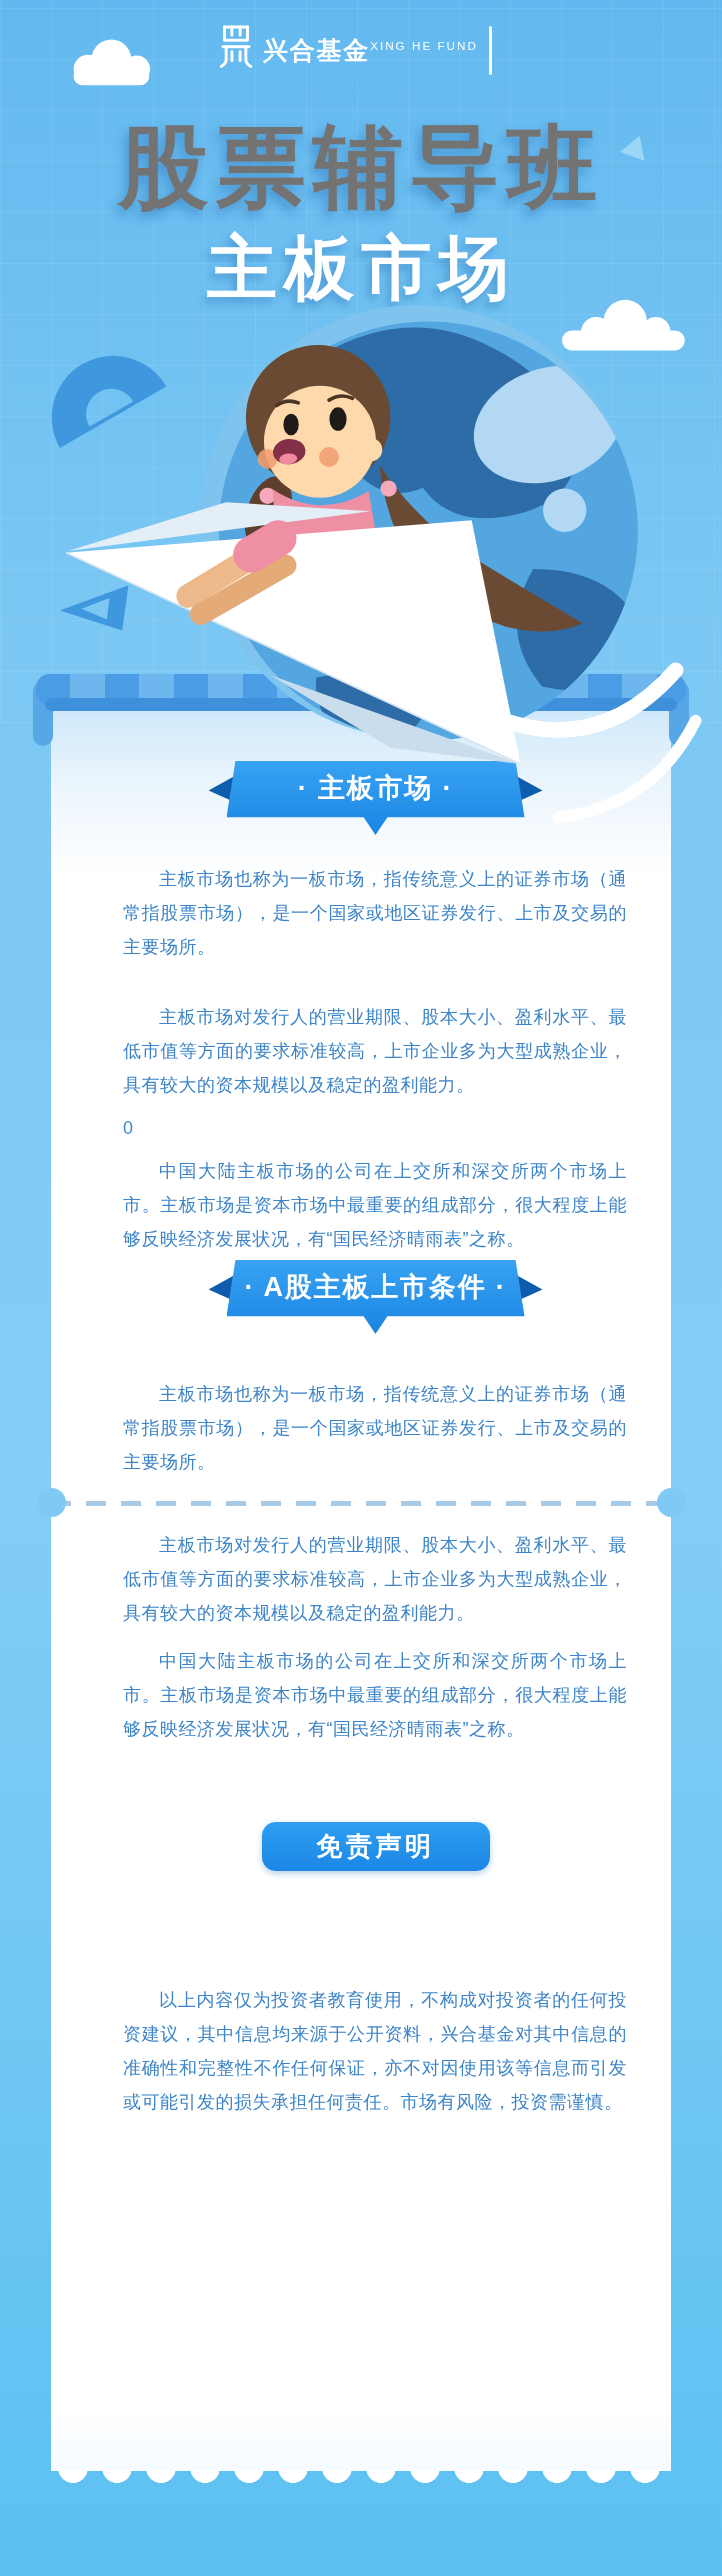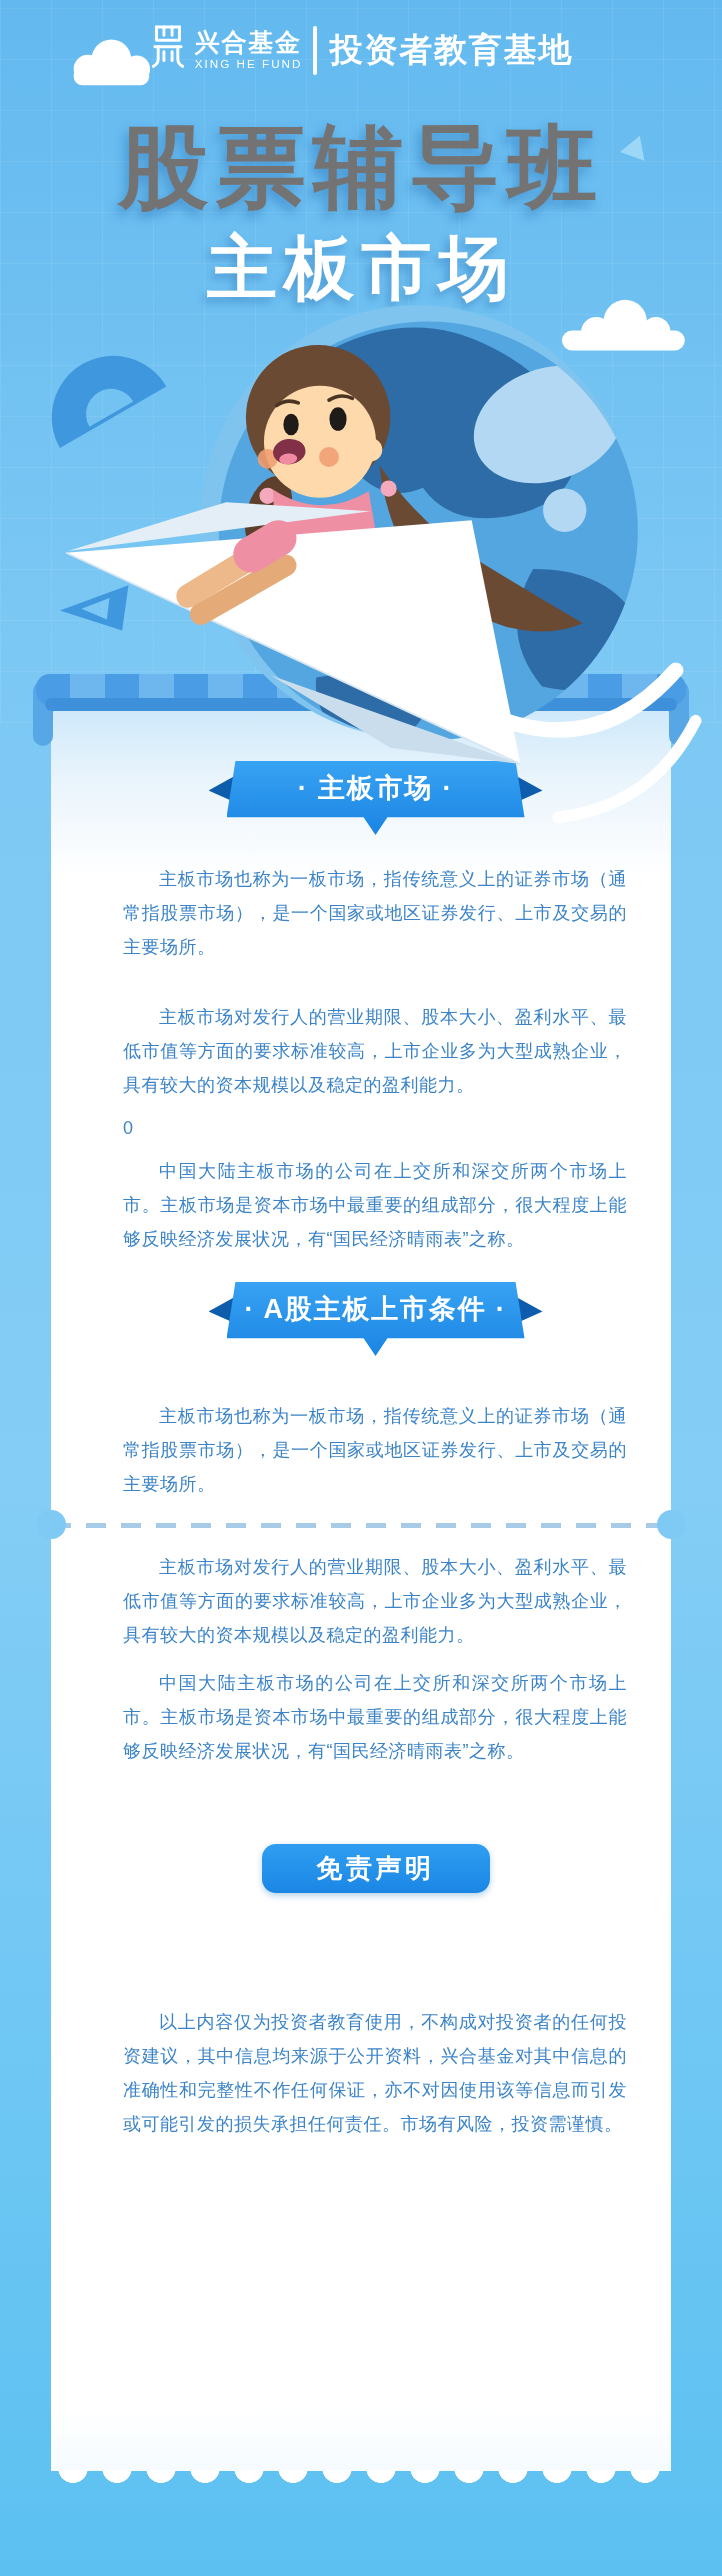--- a/index.html
+++ b/index.html
@@ -12,21 +12,21 @@
     position:absolute;left:0;top:0;width:723px;height:723px;pointer-events:none;
     background:
       repeating-linear-gradient(90deg,rgba(255,255,255,.08) 0 0.9px,rgba(255,255,255,0) 0.9px 51px),
       repeating-linear-gradient(0deg,rgba(255,255,255,.08) 0 0.9px,rgba(255,255,255,0) 0.9px 51px);
   }
   
   .header{
     position:absolute;top:22px;left:0;width:100%;
     display:flex;justify-content:center;align-items:center;color:#fff;
   }
-  .brand-block{margin-left:9px;display:flex;flex-direction:column;line-height:1.05;}
+  .brand-block{margin-left:9px;display:flex;flex-direction:row;line-height:1.05;}
   .brand-cn{font-size:25px;font-weight:700;letter-spacing:1.8px;}
   .brand-en{font-size:11.7px;letter-spacing:2px;margin-top:2.7px;text-align:right;}
   .vbar{width:3.6px;height:49px;background:#fff;border-radius:1.8px;margin:0 12.6px 0 11px;}
   .site-name{font-size:33px;font-weight:800;letter-spacing:1.8px;}
   
   .hero-title{
     position:absolute;top:107px;left:0;width:100%;text-align:center;margin:0;
     font-size:90px;font-weight:900;letter-spacing:7.2px;color:#737373;
     text-shadow:-3.6px 6.3px 11px rgba(28,100,172,.45);
   }
@@ -71,21 +71,21 @@
   .ribbon-wrap .fold.l{left:-18px;clip-path:polygon(100% 0,100% 100%,0 55%);}
   .ribbon-wrap .fold.r{right:-18px;clip-path:polygon(0 0,0 100%,100% 55%);}
   .ribbon-band{
     position:relative;z-index:1;width:298px;height:74px;box-sizing:border-box;
     display:flex;align-items:center;justify-content:center;padding-bottom:20px;
     background:linear-gradient(180deg,#38a3f2,#1a84e4);
     clip-path:polygon(3% 0,97% 0,100% 76%,54% 76%,50% 100%,46% 76%,0 76%);
     color:#fff;font-size:27px;font-weight:800;letter-spacing:1.8px;text-align:center;
   }
   .rb1{margin-top:56px;}
-  .rb2{margin-top:26px;}
+  .rb2{margin-top:4px;}
   
   .para{
     margin:0;width:504px;color:#3c84c7;font-size:18px;line-height:34px;
     text-align:justify;text-indent:2em;letter-spacing:0.5px;
   }
   .para.zero{text-indent:0;}
   .mtA{margin-top:27px;} .mtB{margin-top:36px;} .mtC{margin-top:9px;}
   .mtD{margin-top:43px;} .mtE{margin-top:22px;} .mtF{margin-top:14.5px;}
   .mtDisc{margin-top:112px;}
   
@@ -129,21 +129,20 @@
     <path d="M6 28 h32"></path>
     <path d="M10 28 v15 q0 6 -6 9"></path>
     <path d="M34 28 v15 q0 6 6 9"></path>
     <path d="M17 34 v11 M27 34 v11"></path>
   </svg>
   <div class="brand-block">
     <span class="brand-cn">兴合基金</span>
     <span class="brand-en">XING HE FUND</span>
   </div>
   <div class="vbar"></div>
-  <div class="site-name">投资者教育基地</div>
 </div>
 
 <h1 class="hero-title">股票辅导班</h1>
 <h2 class="hero-subtitle">主板市场</h2>
 <div class="tri-deco"></div>
 
 <div class="awning">
   <div class="curl l"></div>
   <div class="curl r"></div>
   <div class="bar"></div>

